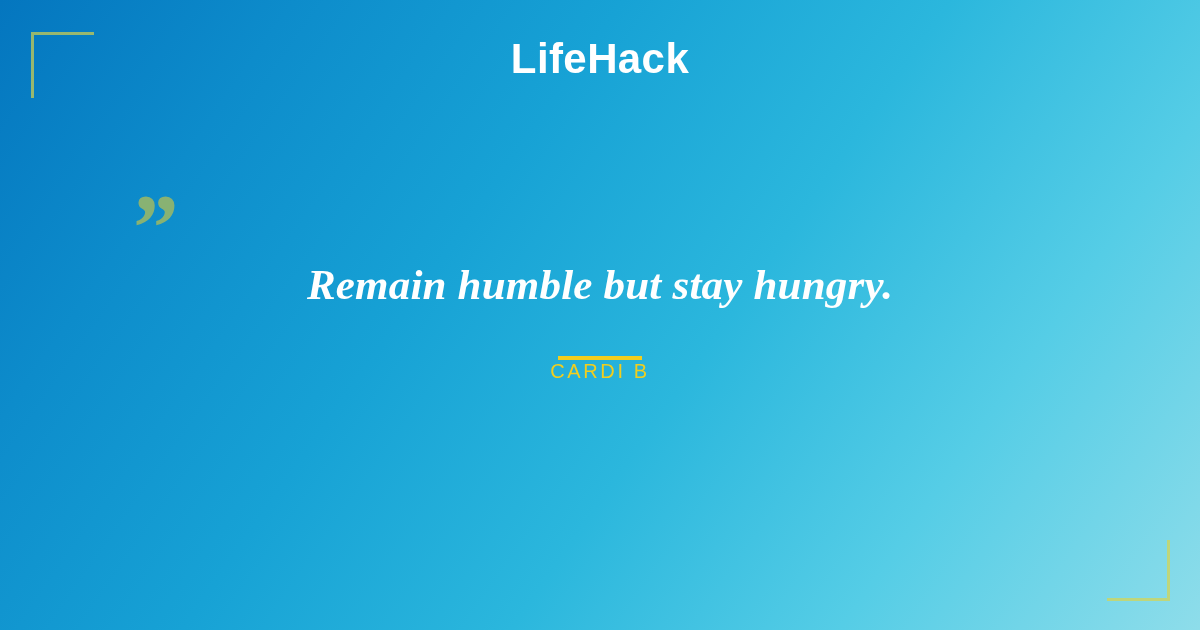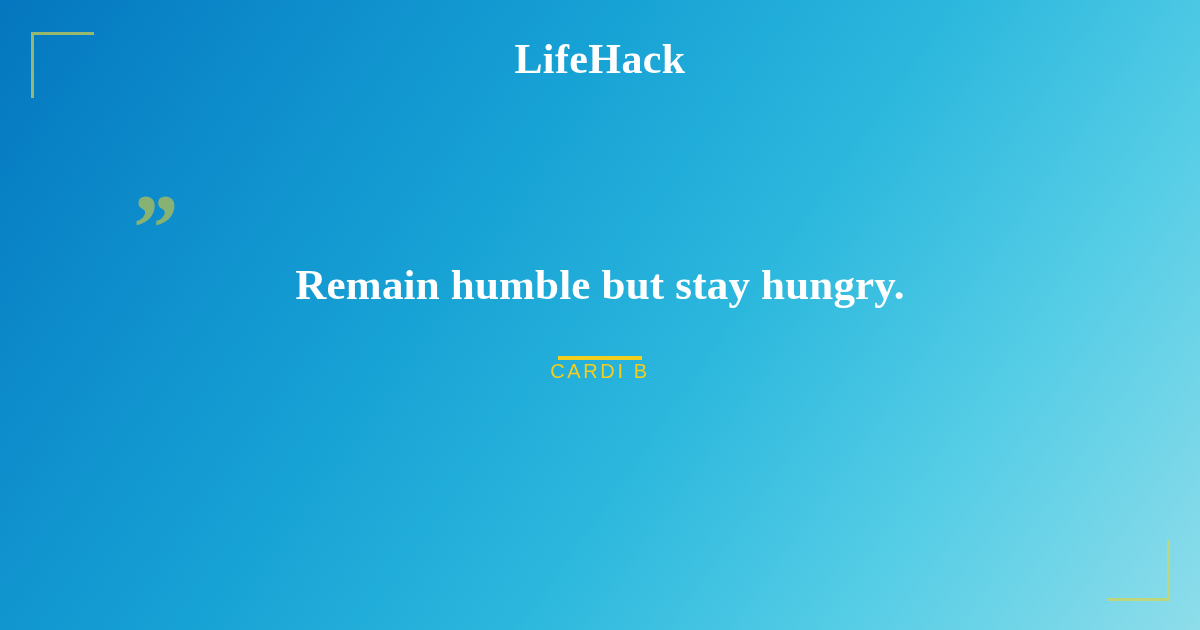--- a/index.html
+++ b/index.html
@@ -98,21 +98,21 @@
 
   
   .logo {
     position: absolute;
     z-index: 4;
     top: 36px;
     left: 0;
     right: 0;
     text-align: center;
     color: #ffffff;
-    font-family: Liberation Serif, serif;
+    font-family: Liberation Sans, sans-serif;
     font-weight: 700;
     font-size: 42px;
     letter-spacing: 0.4px;
     line-height: 1.1;
   }
 
   
   .content {
     position: absolute;
     z-index: 4;
@@ -120,20 +120,21 @@
     right: 0;
     top: 258px;
     text-align: center;
     padding: 0 120px;
     box-sizing: border-box;
   }
 
   .quote-text {
     color: #ffffff;
     font-family: "Liberation Serif", "DejaVu Serif", serif;
+    font-style: italic;
     font-weight: 700;
     font-size: 43px;
     line-height: 1.25;
     letter-spacing: 0.2px;
     margin: 0;
   }
 
   .divider {
     width: 84px;
     height: 4px;

